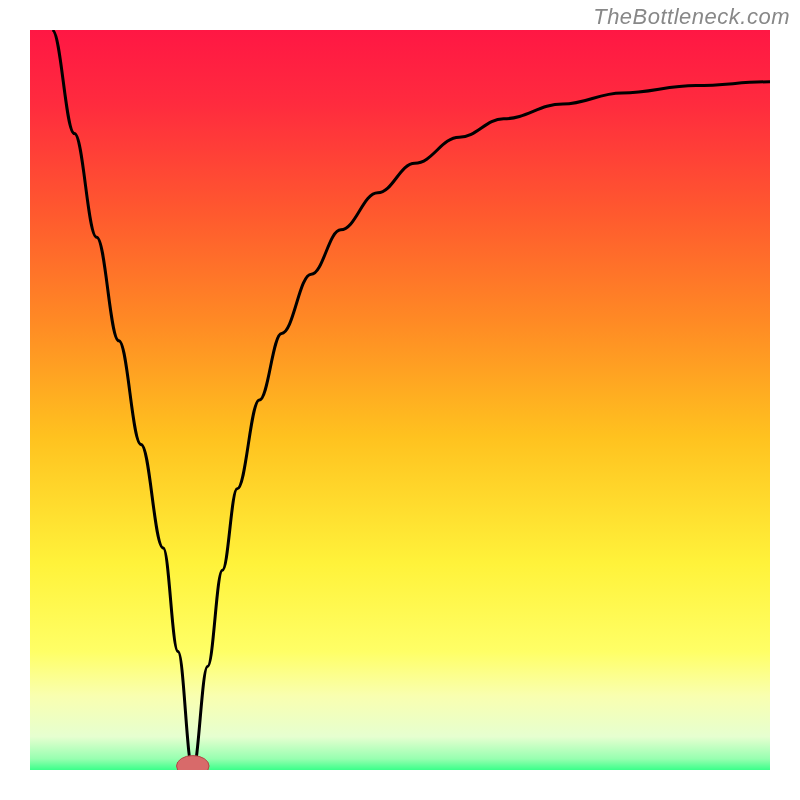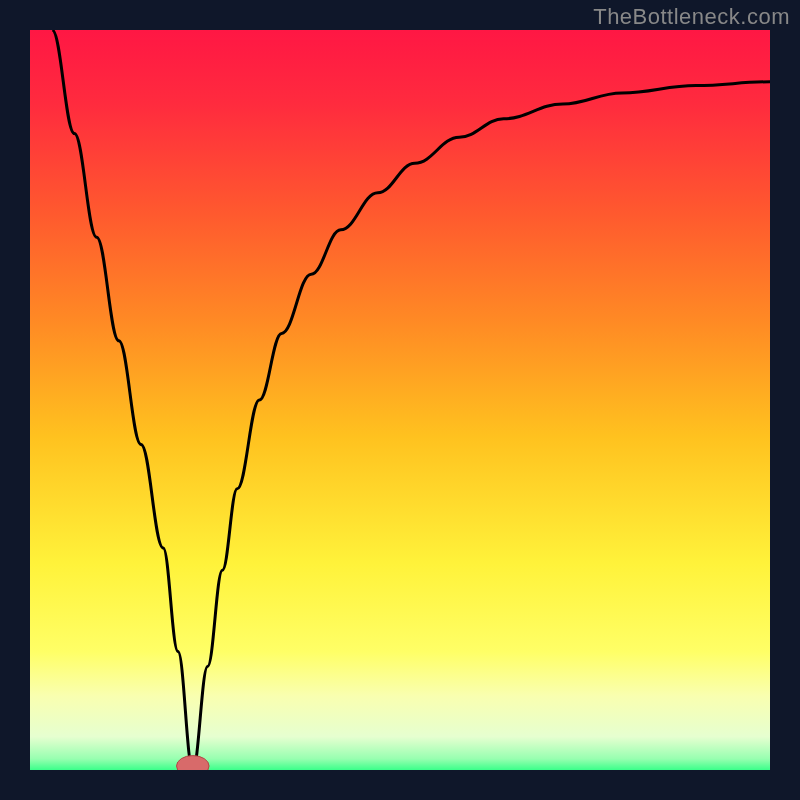--- a/index.html
+++ b/index.html
@@ -7,21 +7,22 @@
     padding: 0;
     width: 800px;
     height: 800px;
     background: #000;
     font-family: Arial, Helvetica, sans-serif;
   }
   .frame {
     position: relative;
     width: 800px;
     height: 800px;
-    background: #0f172a;
+    background: #ffffff;
+    font-style: italic;
   }
   .plot-area {
     position: absolute;
     left: 30px;
     top: 30px;
     width: 740px;
     height: 740px;
     overflow: hidden;
   }
   .watermark {

